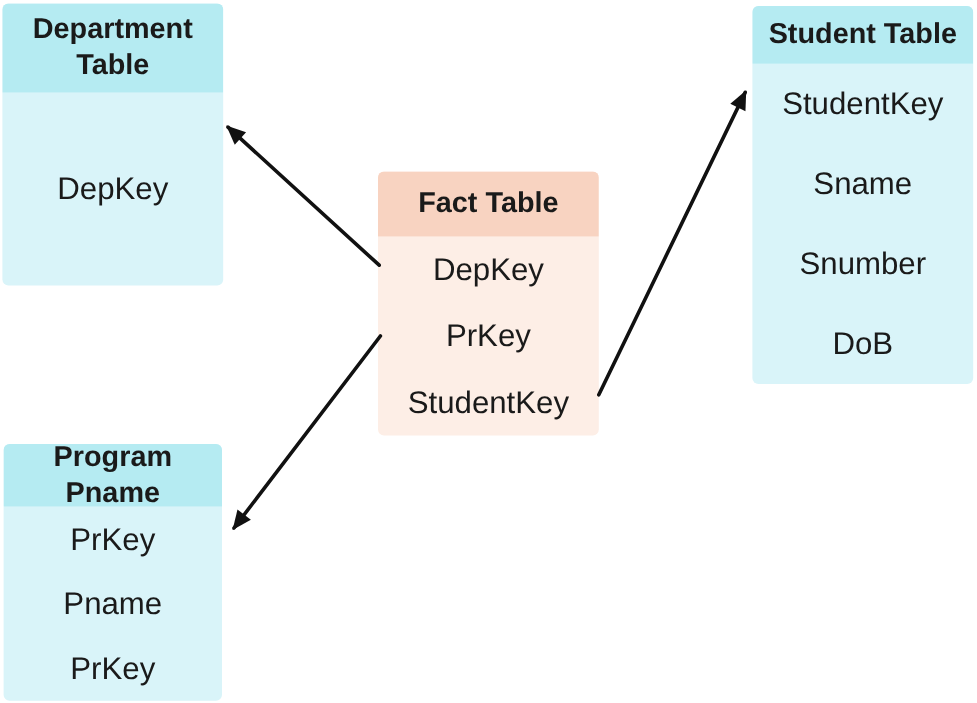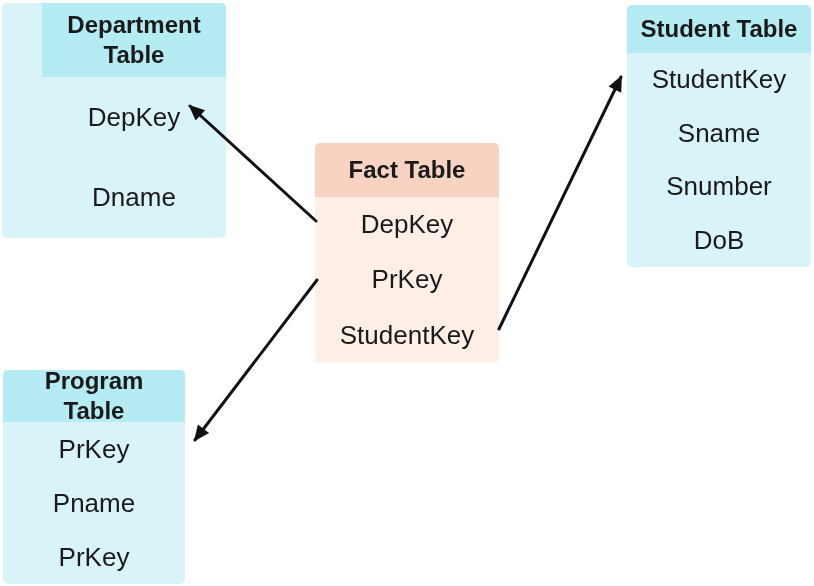--- a/index.html
+++ b/index.html
@@ -41,23 +41,23 @@
   }
   .trow {
     flex: 1 1 0;
     display: flex;
     align-items: center;
     justify-content: center;
     font-size: 26px;
     font-weight: 400;
   }
   
-  #department-table { left: 2px;   top: 3px;   width: 184px; height: 235px; padding-left: 40px; }
+  #department-table { left: 2px;   top: 3px;   width: 184px; height: 235px; }
   #department-table .thead { height: 74px; }
-  #student-table    { left: 627px; top: 5px;   width: 184px; height: 262px; }
+  #student-table    { left: 627px; top: 5px;   width: 184px; height: 315px; }
   #student-table .thead { height: 48px; }
   #program-table    { left: 3px;   top: 370px; width: 182px; height: 214px; }
   #program-table .thead { height: 52px; }
   #fact-table       { left: 315px; top: 143px; width: 184px; height: 220px; justify-content: space-between; }
   #fact-table .thead { height: 54px; }
 
   .arrows {
     position: absolute;
     left: 0; top: 0;
     width: 814px;
@@ -70,33 +70,32 @@
   }
 </style>
 </head>
 <body>
 
 <div class="canvas">
 
   <div class="schema-table dim" id="department-table">
     <div class="thead">Department Table</div>
     <div class="trow">DepKey</div>
-    <div class="trow">Dname</div>
   </div>
 
   <div class="schema-table dim" id="student-table">
     <div class="thead">Student Table</div>
     <div class="trow">StudentKey</div>
     <div class="trow">Sname</div>
     <div class="trow">Snumber</div>
     <div class="trow">DoB</div>
   </div>
 
   <div class="schema-table dim" id="program-table">
-    <div class="thead">Program Table</div>
+    <div class="thead">Program Pname</div>
     <div class="trow">PrKey</div>
     <div class="trow">Pname</div>
     <div class="trow">PrKey</div>
   </div>
 
   <div class="schema-table fact" id="fact-table">
     <div class="thead">Fact Table</div>
     <div class="trow">DepKey</div>
     <div class="trow">PrKey</div>
     <div class="trow">StudentKey</div>

